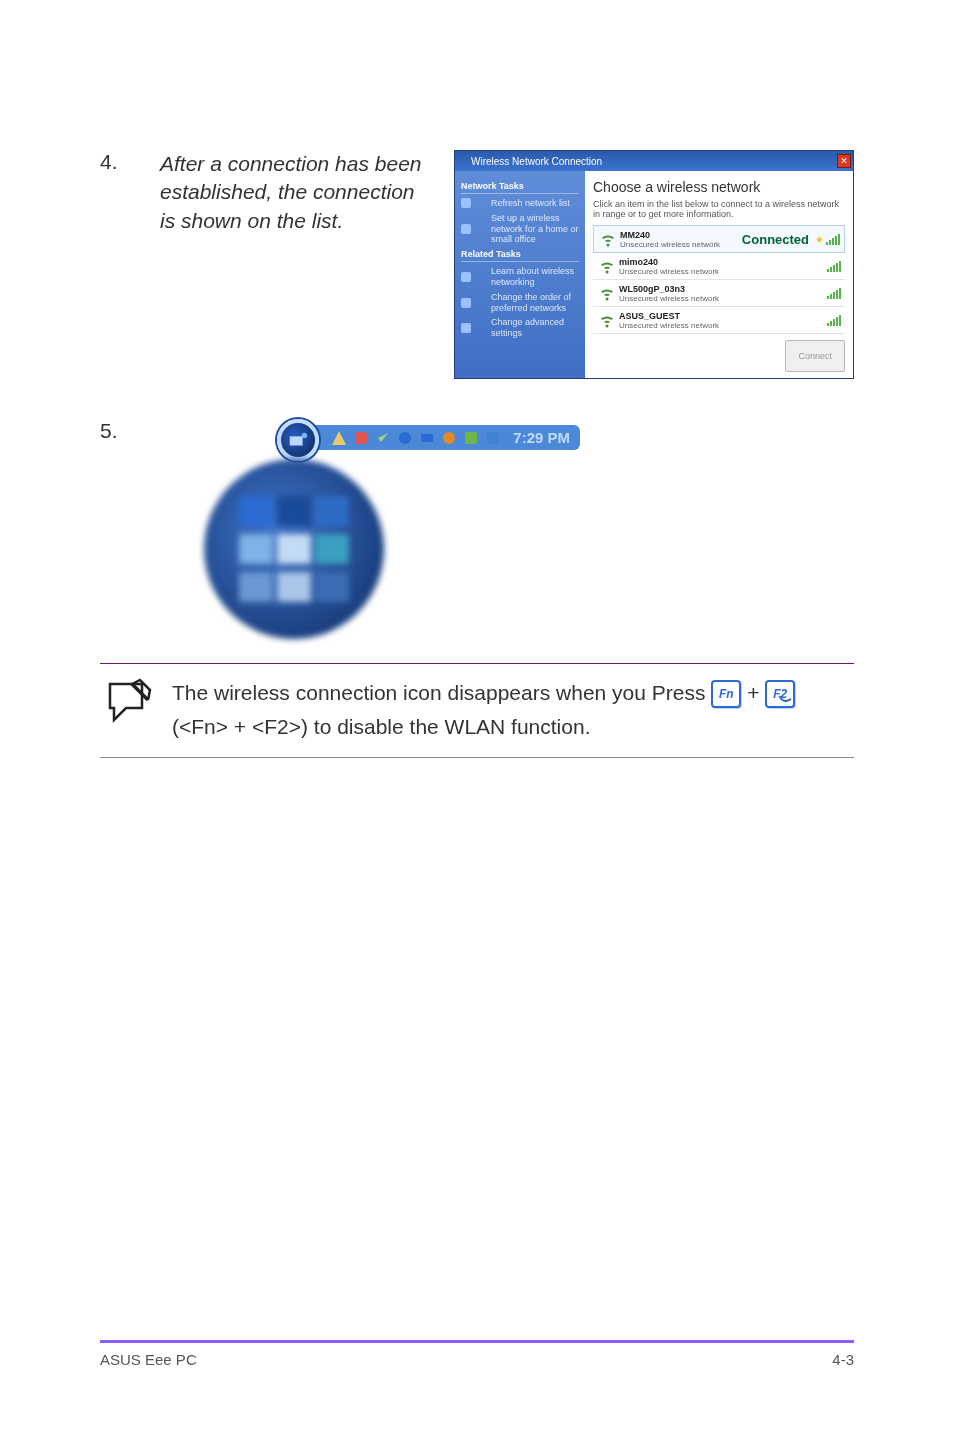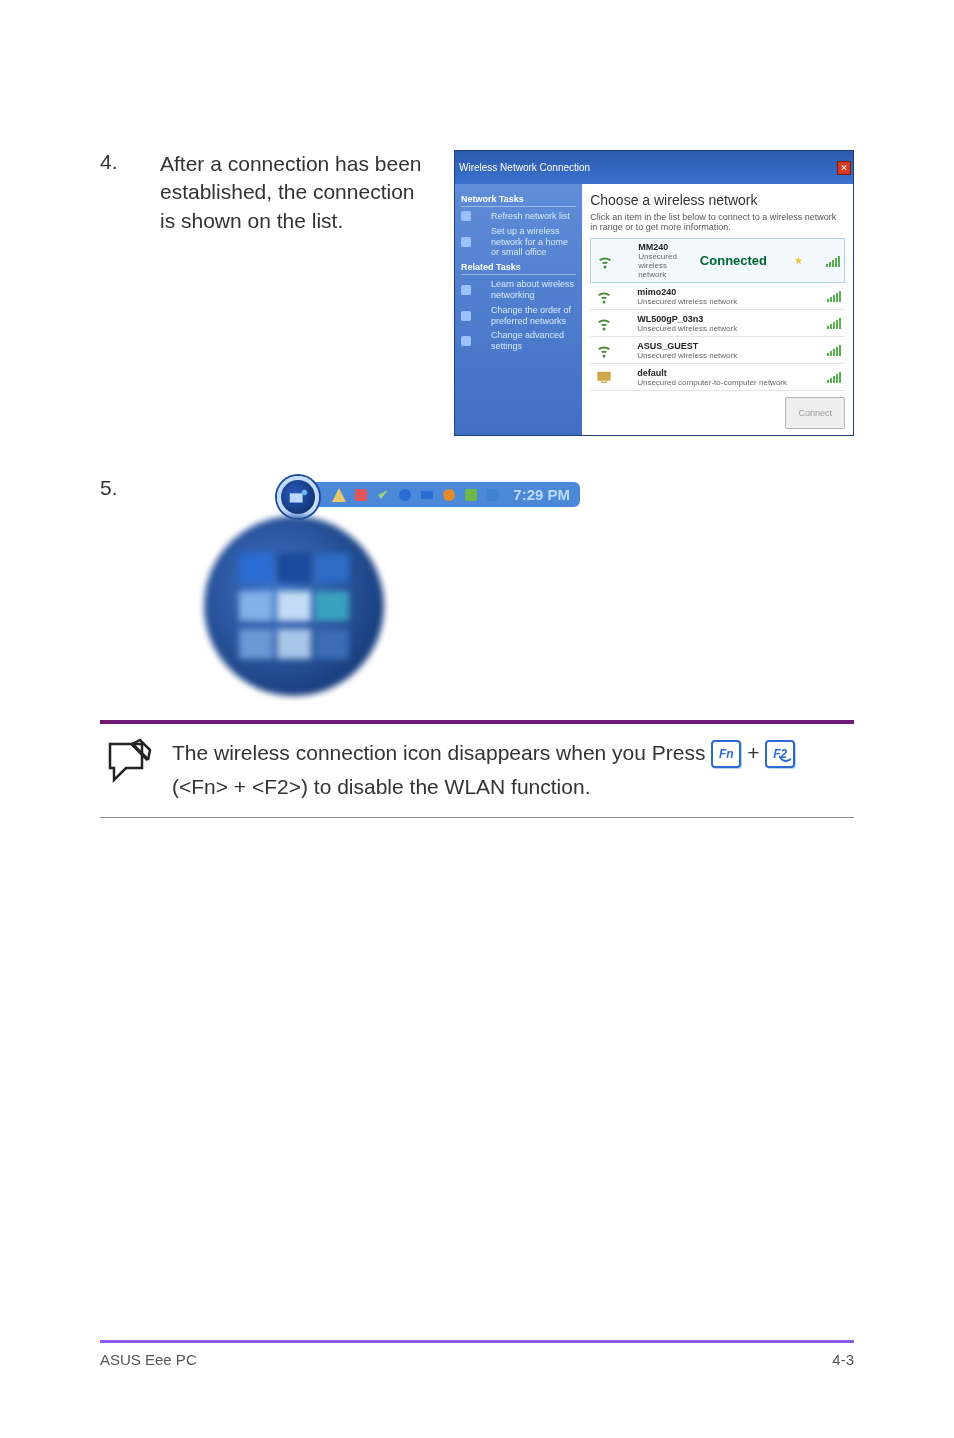--- a/index.html
+++ b/index.html
@@ -23,42 +23,43 @@
     font-size: 21px;
     font-weight: 400;
     flex-shrink: 0;
     width: 30px;
     text-align: left;
   }
   .step-text {
     font-size: 21px;
     line-height: 1.35;
     flex: 1;
+    font-style: italic;
   }
   .step4 .step-text { max-width: 300px; }
   .step5 .step-text { max-width: 260px; }
   .step4-img {
     flex-shrink: 0;
   }
   
   .xp-dialog {
     width: 400px;
     border: 1px solid #1e3f7a;
     background: #fff;
     font-family: Tahoma, sans-serif;
     font-size: 10px;
   }
   .xp-titlebar {
     background: linear-gradient(#2a5aab,#3b72d1);
     color: #fff;
-    height: 33px;
+    height: 20px;
     display:flex;
     align-items:center;
     justify-content:space-between;
-    padding: 0 2px 0 4px;
+    padding: 0 2px 0 16px;
     font-size: 10px;
   }
   .xp-close {
     background:#d73a1f;
     color:#fff;
     width:14px;
     height:14px;
     font-size:9px;
     display:flex;
     align-items:center;
@@ -105,21 +106,21 @@
   .xp-main-sub {
     font-size:9px;
     color:#555;
     margin-bottom:6px;
   }
   .xp-net {
     display:flex;
     align-items:center;
     border-bottom:1px solid #e4e4e4;
     padding:3px 4px;
-    gap:23px;
+    gap:2px;
   }
   .xp-net.sel {
     background:#f4f8ff;
     border:1px solid #b6cfee;
   }
   .xp-net-ico {
     width:20px; height:20px;
     display:flex; align-items:center; justify-content:center;
     color:#4a8c3a;
     flex-shrink:0;
@@ -210,21 +211,21 @@
     filter:blur(3px);
   }
   .pixel-row { display:flex; gap:4px; }
   .px { width:34px; height:30px; }
   
   .note {
     margin-top:220px;
     display:flex;
     gap:20px;
     align-items:flex-start;
-    border-top:4px solid #701a75;
+    border-top:1px solid #701a75;
     border-bottom:1px solid #8a8a8a;
     padding:12px 4px 14px 4px;
   }
   .note-icon {
     width:48px;
     height:48px;
     position:relative;
     flex-shrink:0;
     margin-top:2px;
   }
@@ -391,39 +392,20 @@
               </div>
               <div class="xp-bars">
                   <span></span>
                   <span></span>
                   <span></span>
                   <span></span>
                   <span></span>
                 </div>
             </div>
 
-            <div class="xp-net">
-              <div class="xp-net-ico" style="color:#c99a30">
-                <svg viewBox="0 0 24 24">
-                    <rect x="3" y="5" width="18" height="12" rx="1" fill="#d0a84c"></rect>
-                    <rect x="8" y="18" width="8" height="2" fill="#d0a84c"></rect>
-                  </svg>
-              </div>
-              <div class="xp-net-txt">
-                <div class="xp-net-name">default</div>
-                <div class="xp-net-sub">Unsecured computer-to-computer network</div>
-              </div>
-              <div class="xp-bars">
-                  <span></span>
-                  <span></span>
-                  <span></span>
-                  <span></span>
-                  <span></span>
-                </div>
-            </div>
 
             <div class="xp-btnrow">
               <button class="xp-btn">Connect</button>
             </div>
           </div>
         </div>
       </div>
     </div>
   </div>
 

